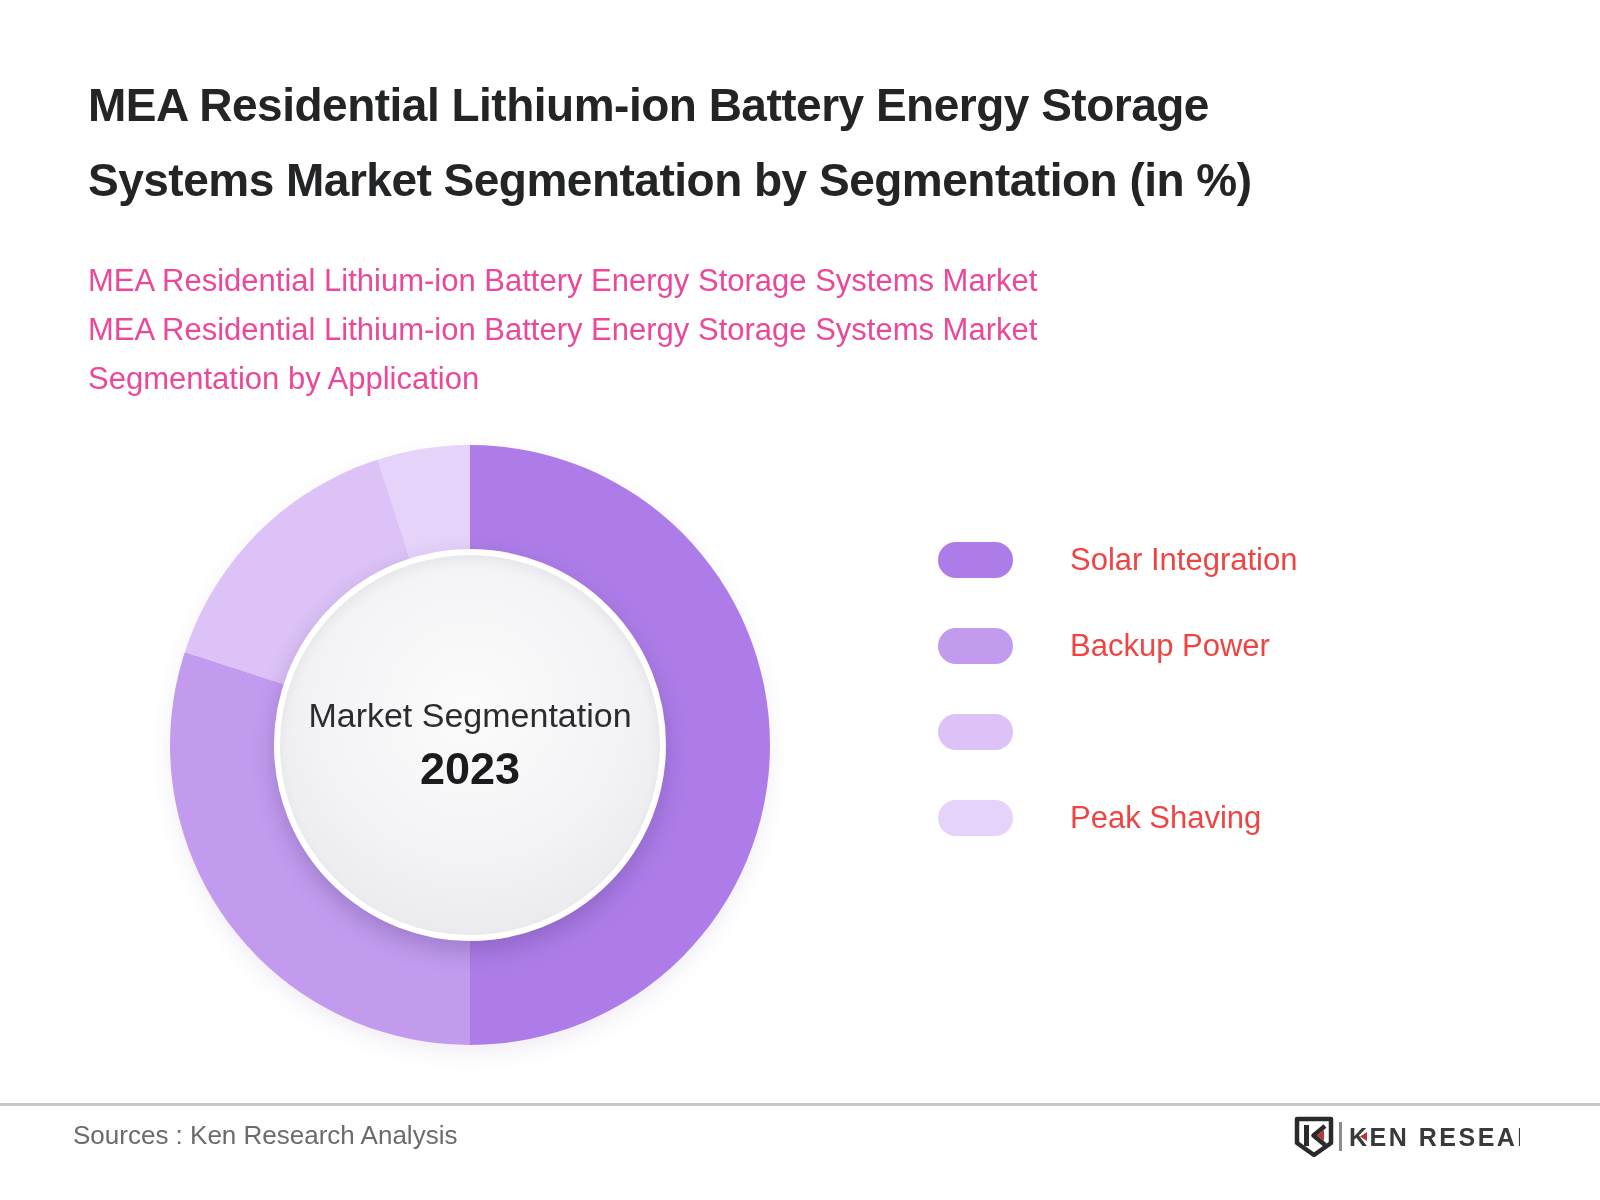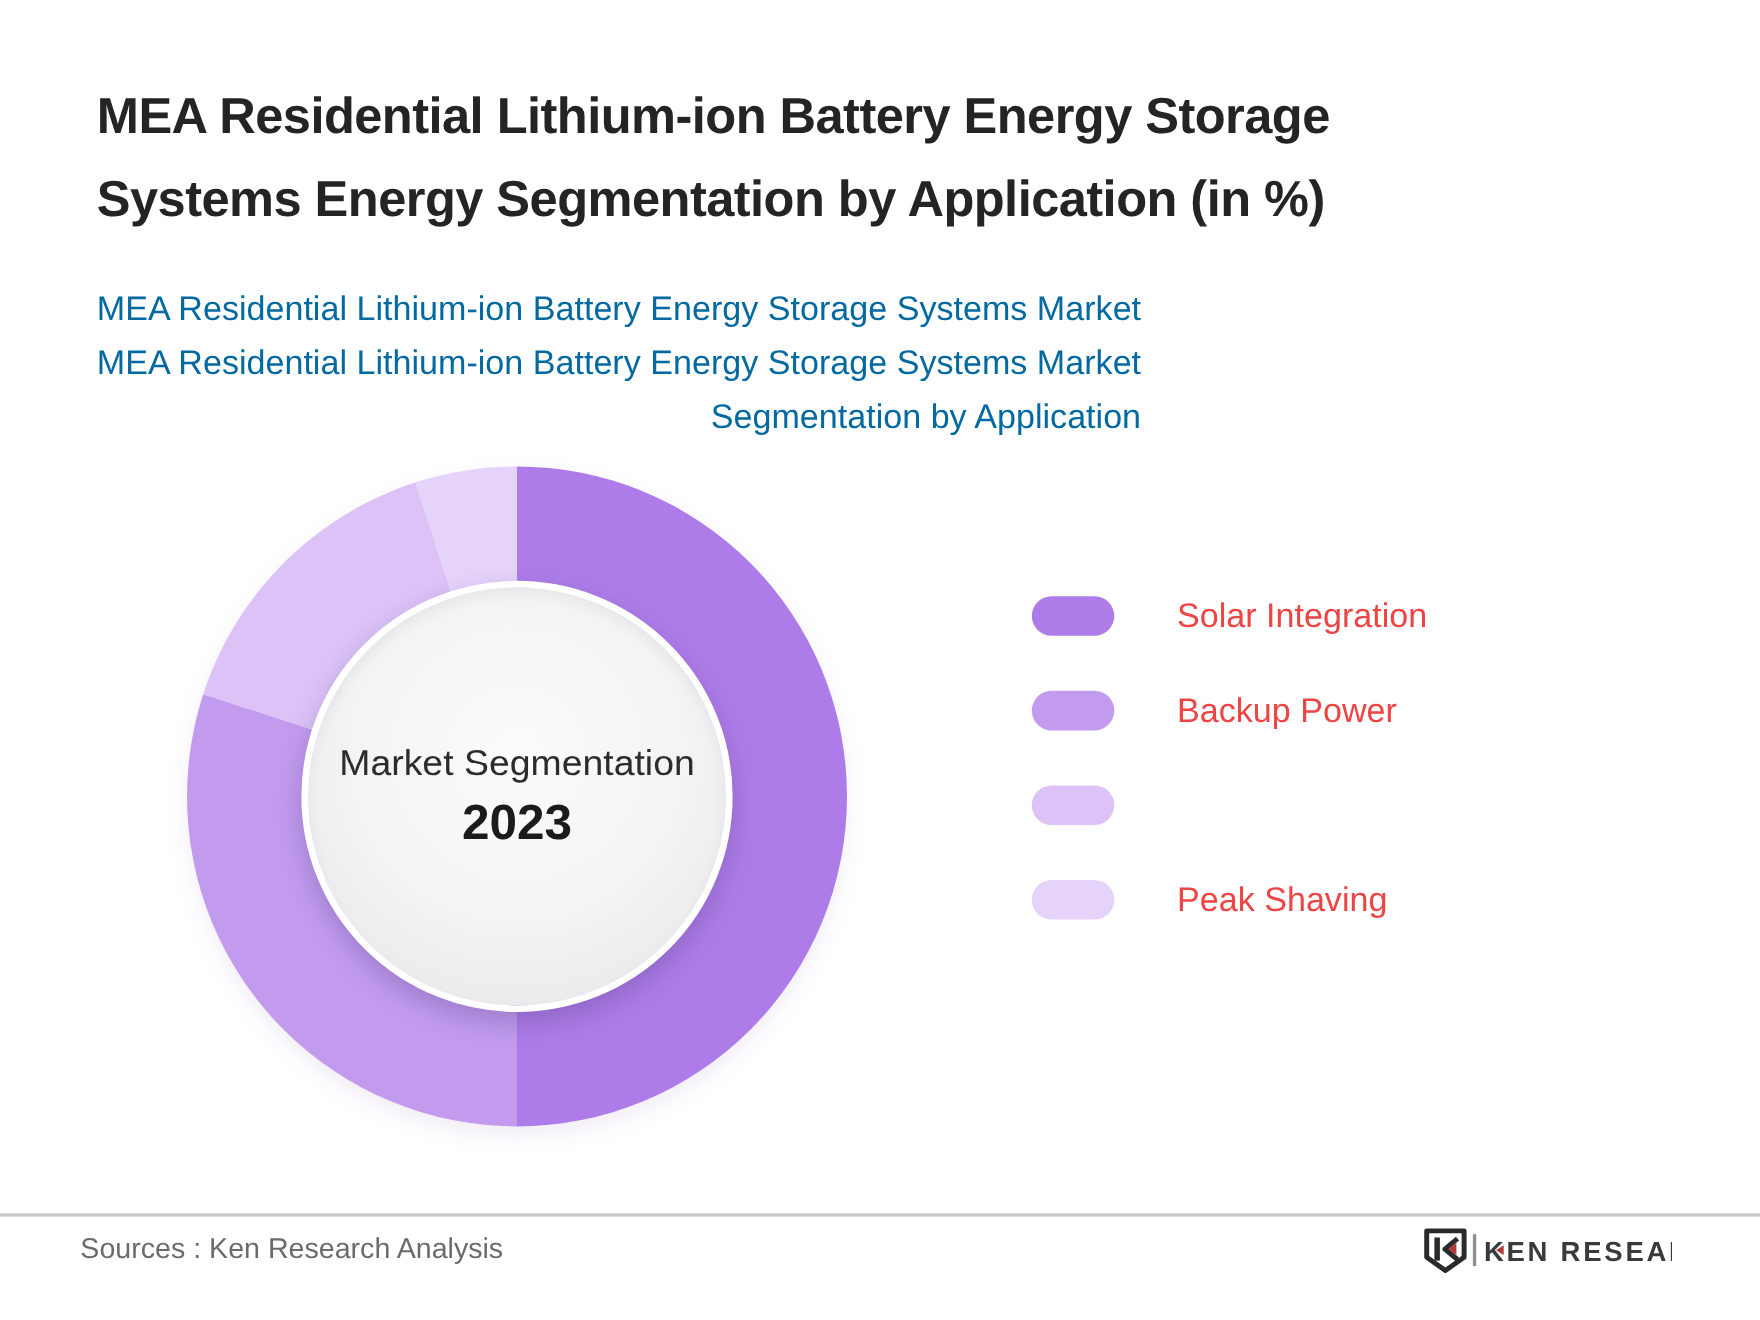--- a/index.html
+++ b/index.html
@@ -3,25 +3,25 @@
 <meta charset="utf-8">
 <style>
   * { margin:0; padding:0; box-sizing:border-box; }
   html,body { width:1600px; height:1200px; background:#ffffff;
               font-family:"Liberation Sans", sans-serif; overflow:hidden; }
   .canvas { position:relative; width:1600px; height:1200px; background:#fff;padding-left:12px; }
 
   
   .title { position:absolute; left:88px; top:68px; color:#232426; font-weight:bold;
            font-size:46px; line-height:75px; letter-spacing:-0.5px; white-space:nowrap; }
-  .subtitle { position:absolute; left:88px; top:256px; color:#0369a1; font-weight:400;
-              font-size:31px; line-height:49px; white-space:nowrap;text-align:right; }
+  .subtitle { position:absolute; left:88px; top:256px; color:#ec4899; font-weight:400;
+              font-size:31px; line-height:49px; white-space:nowrap; }
 
   
-  .donut { position:absolute; left:170px; top:424px; width:600px; height:600px;
+  .donut { position:absolute; left:170px; top:445px; width:600px; height:600px;
            border-radius:50%; box-shadow:0 8px 20px rgba(110,80,160,0.10);text-align:right; }
   .donut-hole { position:absolute; left:50%; top:50%; transform:translate(-50%,-50%);
                 width:392px; height:392px; border-radius:50%;
                 border:6px solid #ffffff;
                 background:radial-gradient(circle at 50% 40%, #fcfcfd 0%, #f3f3f5 52%, #e4e4e8 100%);
                 box-shadow:0 10px 22px rgba(70,50,110,0.28), inset 0 6px 12px rgba(0,0,0,0.05);
                 display:flex; flex-direction:column; align-items:center; justify-content:center; }
   .center-label { font-size:34px; color:#2b2c2e; font-weight:400; }
   .center-year  { font-size:45px; color:#1b1b1d; font-weight:bold; margin-top:8px; }
 
@@ -36,21 +36,21 @@
   .sources { position:absolute; left:73px; top:1120px; font-size:26px; color:#6b6b6b; white-space:nowrap; }
   .brand { position:absolute; left:1294px; top:1116px; width:226px; height:42px; }
 </style>
 </head>
 <body>
 
 <div class="canvas">
 
   <div class="title">
     <div>MEA Residential Lithium-ion Battery Energy Storage</div>
-    <div>Systems Energy Segmentation by Application (in %)</div>
+    <div>Systems Market Segmentation by Segmentation (in %)</div>
   </div>
 
   <div class="subtitle">
     <div>MEA Residential Lithium-ion Battery Energy Storage Systems Market</div>
     <div>MEA Residential Lithium-ion Battery Energy Storage Systems Market</div>
     <div>Segmentation by Application</div>
   </div>
 
   <div class="donut" style="background: conic-gradient(rgb(173, 124, 232) 0deg, rgb(173, 124, 232) 180deg, rgb(194, 155, 239) 180deg, rgb(194, 155, 239) 288deg, rgb(220, 194, 246) 288deg, rgb(220, 194, 246) 342deg, rgb(229, 211, 250) 342deg, rgb(229, 211, 250) 360deg);">
     <div class="donut-hole">

